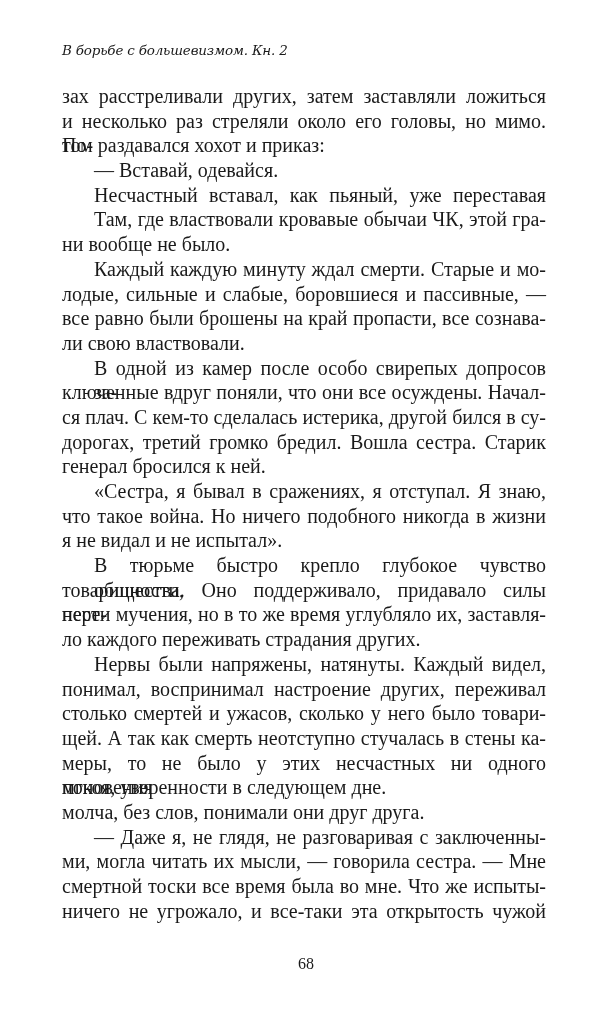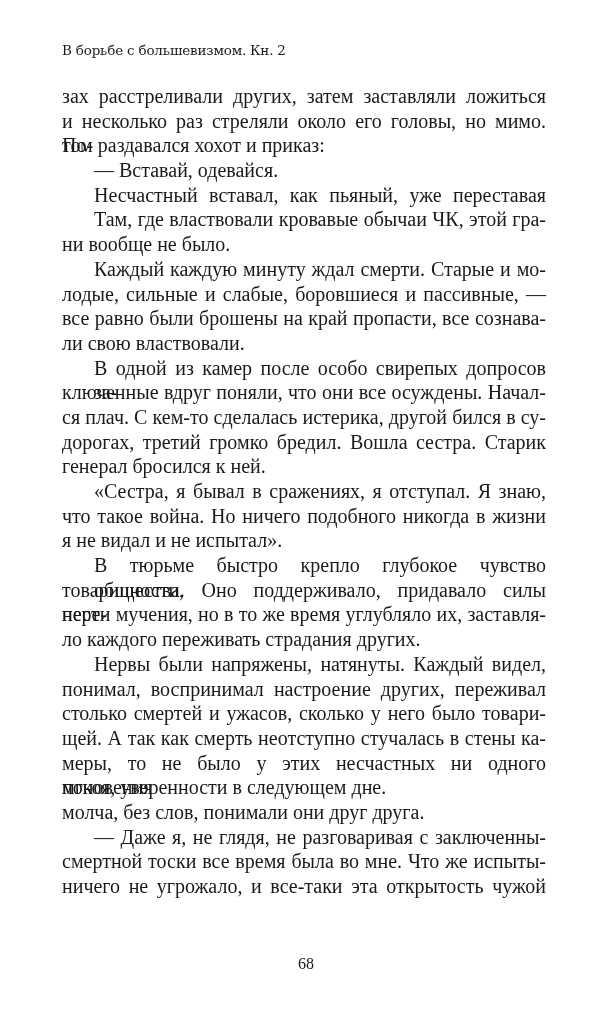--- a/index.html
+++ b/index.html
@@ -1,19 +1,19 @@
 <!DOCTYPE html>
 <html><head>
 <meta charset="utf-8">
 <style>
   html, body { margin: 0; padding: 0; background: #ffffff; }
   body { width: 600px; height: 1011px; position: relative; overflow: hidden; color: #1a1a1a; }
   .running-head {
     position: absolute; left: 62px; top: 42px;
-    font-family: "DejaVu Serif", serif; 
+    font-family: "DejaVu Serif", serif; font-style: italic;
     font-size: 13.5px; letter-spacing: -0.2px; color: #1a1a1a;
   }
   .body-text {
     position: absolute; left: 62px; top: 84px; width: 484px;
     font-family: "Liberation Serif", serif; font-size: 20px; line-height: 24.7px;
   }
   .line { display: block; white-space: nowrap; height: 24.7px; overflow: visible; }
   .line.j { text-align: justify; text-align-last: justify; white-space: normal; }
   .line.ind { padding-left: 32px; }
   .page-number {
@@ -51,17 +51,18 @@
   <span class="line j">нести мучения, но в то же время углубляло их, заставля-</span>
   <span class="line">ло каждого переживать страдания других.</span>
   <span class="line ind j">Нервы были напряжены, натянуты. Каждый видел,</span>
   <span class="line j">понимал, воспринимал настроение других, переживал</span>
   <span class="line j">столько смертей и ужасов, сколько у него было товари-</span>
   <span class="line j">щей. А так как смерть неотступно стучалась в стены ка-</span>
   <span class="line j">меры, то не было у этих несчастных ни одного мгновения</span>
   <span class="line">покоя, уверенности в следующем дне.</span>
   <span class="line">молча, без слов, понимали они друг друга.</span>
   <span class="line ind j">— Даже я, не глядя, не разговаривая с заключенны-</span>
+  <span class="line j">ми, могла читать их мысли, — говорила сестра. — Мне</span>
   <span class="line j">смертной тоски все время была во мне. Что же испыты-</span>
   <span class="line j">ничего не угрожало, и все-таки эта открытость чужой</span>
 </div>
 
 <div class="page-number">68</div>
 
 </body></html>

